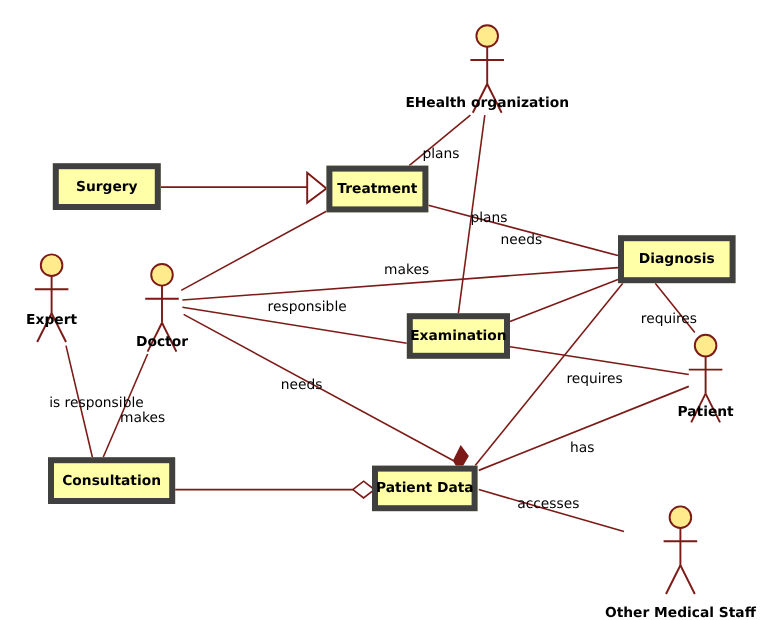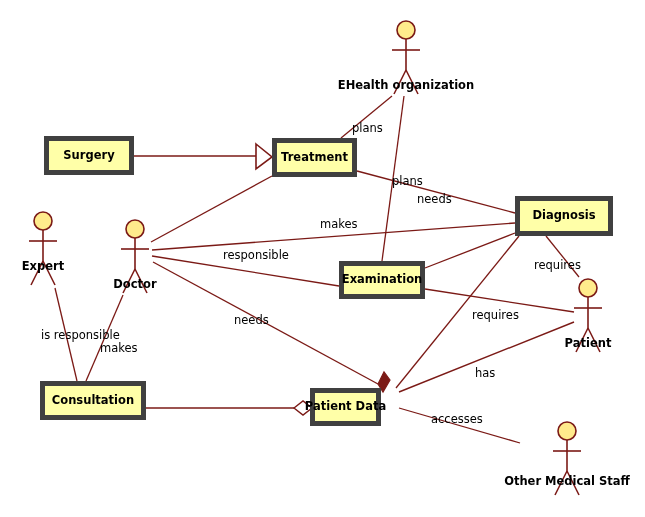--- a/index.html
+++ b/index.html
@@ -166,21 +166,21 @@
   </div>
 
   <div class="uml-box" style="left:339px; top:261px; width:86px; height:38px;">
     <span class="box-label">Examination</span>
   </div>
 
   <div class="uml-box" style="left:40px; top:381px; width:106px; height:39px;">
     <span class="box-label">Consultation</span>
   </div>
 
-  <div class="uml-box" style="left:310px; top:388px; width:71px; height:38px;">
+  <div class="uml-box" style="left:310px; top:388px; width:88px; height:38px;">
     <span class="box-label">Patient Data</span>
   </div>
 
   <div class="actor" style="left:386px; top:18px; width:40px; height:80px;">
     <svg width="40" height="80" viewBox="0 0 40 80">
       <circle cx="20" cy="12" r="9" fill="#ffeb8c" stroke="#7b1a16" stroke-width="1.6"></circle>
       <line x1="20" y1="21" x2="20" y2="52" stroke="#7b1a16" stroke-width="1.6"></line>
       <line x1="6" y1="32" x2="34" y2="32" stroke="#7b1a16" stroke-width="1.6"></line>
       <line x1="20" y1="52" x2="8" y2="76" stroke="#7b1a16" stroke-width="1.6"></line>
       <line x1="20" y1="52" x2="32" y2="76" stroke="#7b1a16" stroke-width="1.6"></line>
@@ -223,21 +223,21 @@
 
   <div class="actor" style="left:547px; top:419px; width:40px; height:80px;">
     <svg width="40" height="80" viewBox="0 0 40 80">
       <circle cx="20" cy="12" r="9" fill="#ffeb8c" stroke="#7b1a16" stroke-width="1.6"></circle>
       <line x1="20" y1="21" x2="20" y2="52" stroke="#7b1a16" stroke-width="1.6"></line>
       <line x1="6" y1="32" x2="34" y2="32" stroke="#7b1a16" stroke-width="1.6"></line>
       <line x1="20" y1="52" x2="8" y2="76" stroke="#7b1a16" stroke-width="1.6"></line>
       <line x1="20" y1="52" x2="32" y2="76" stroke="#7b1a16" stroke-width="1.6"></line>
     </svg>
   </div>
-  <div class="actor-label" style="left:567px; top:474px;">Other Medical Staff</div>
+  <div class="actor-label" style="left:567px; top:503px;">Other Medical Staff</div>
 
   <div class="edge-label" style="left:352px; top:121px;">plans</div>
   <div class="edge-label" style="left:392px; top:174px;">plans</div>
   <div class="edge-label" style="left:417px; top:192px;">needs</div>
   <div class="edge-label" style="left:320px; top:217px;">makes</div>
   <div class="edge-label" style="left:223px; top:248px;">responsible</div>
   <div class="edge-label" style="left:534px; top:258px;">requires</div>
   <div class="edge-label" style="left:234px; top:313px;">needs</div>
   <div class="edge-label" style="left:472px; top:308px;">requires</div>
   <div class="edge-label" style="left:41px; top:328px;">is responsible</div>

